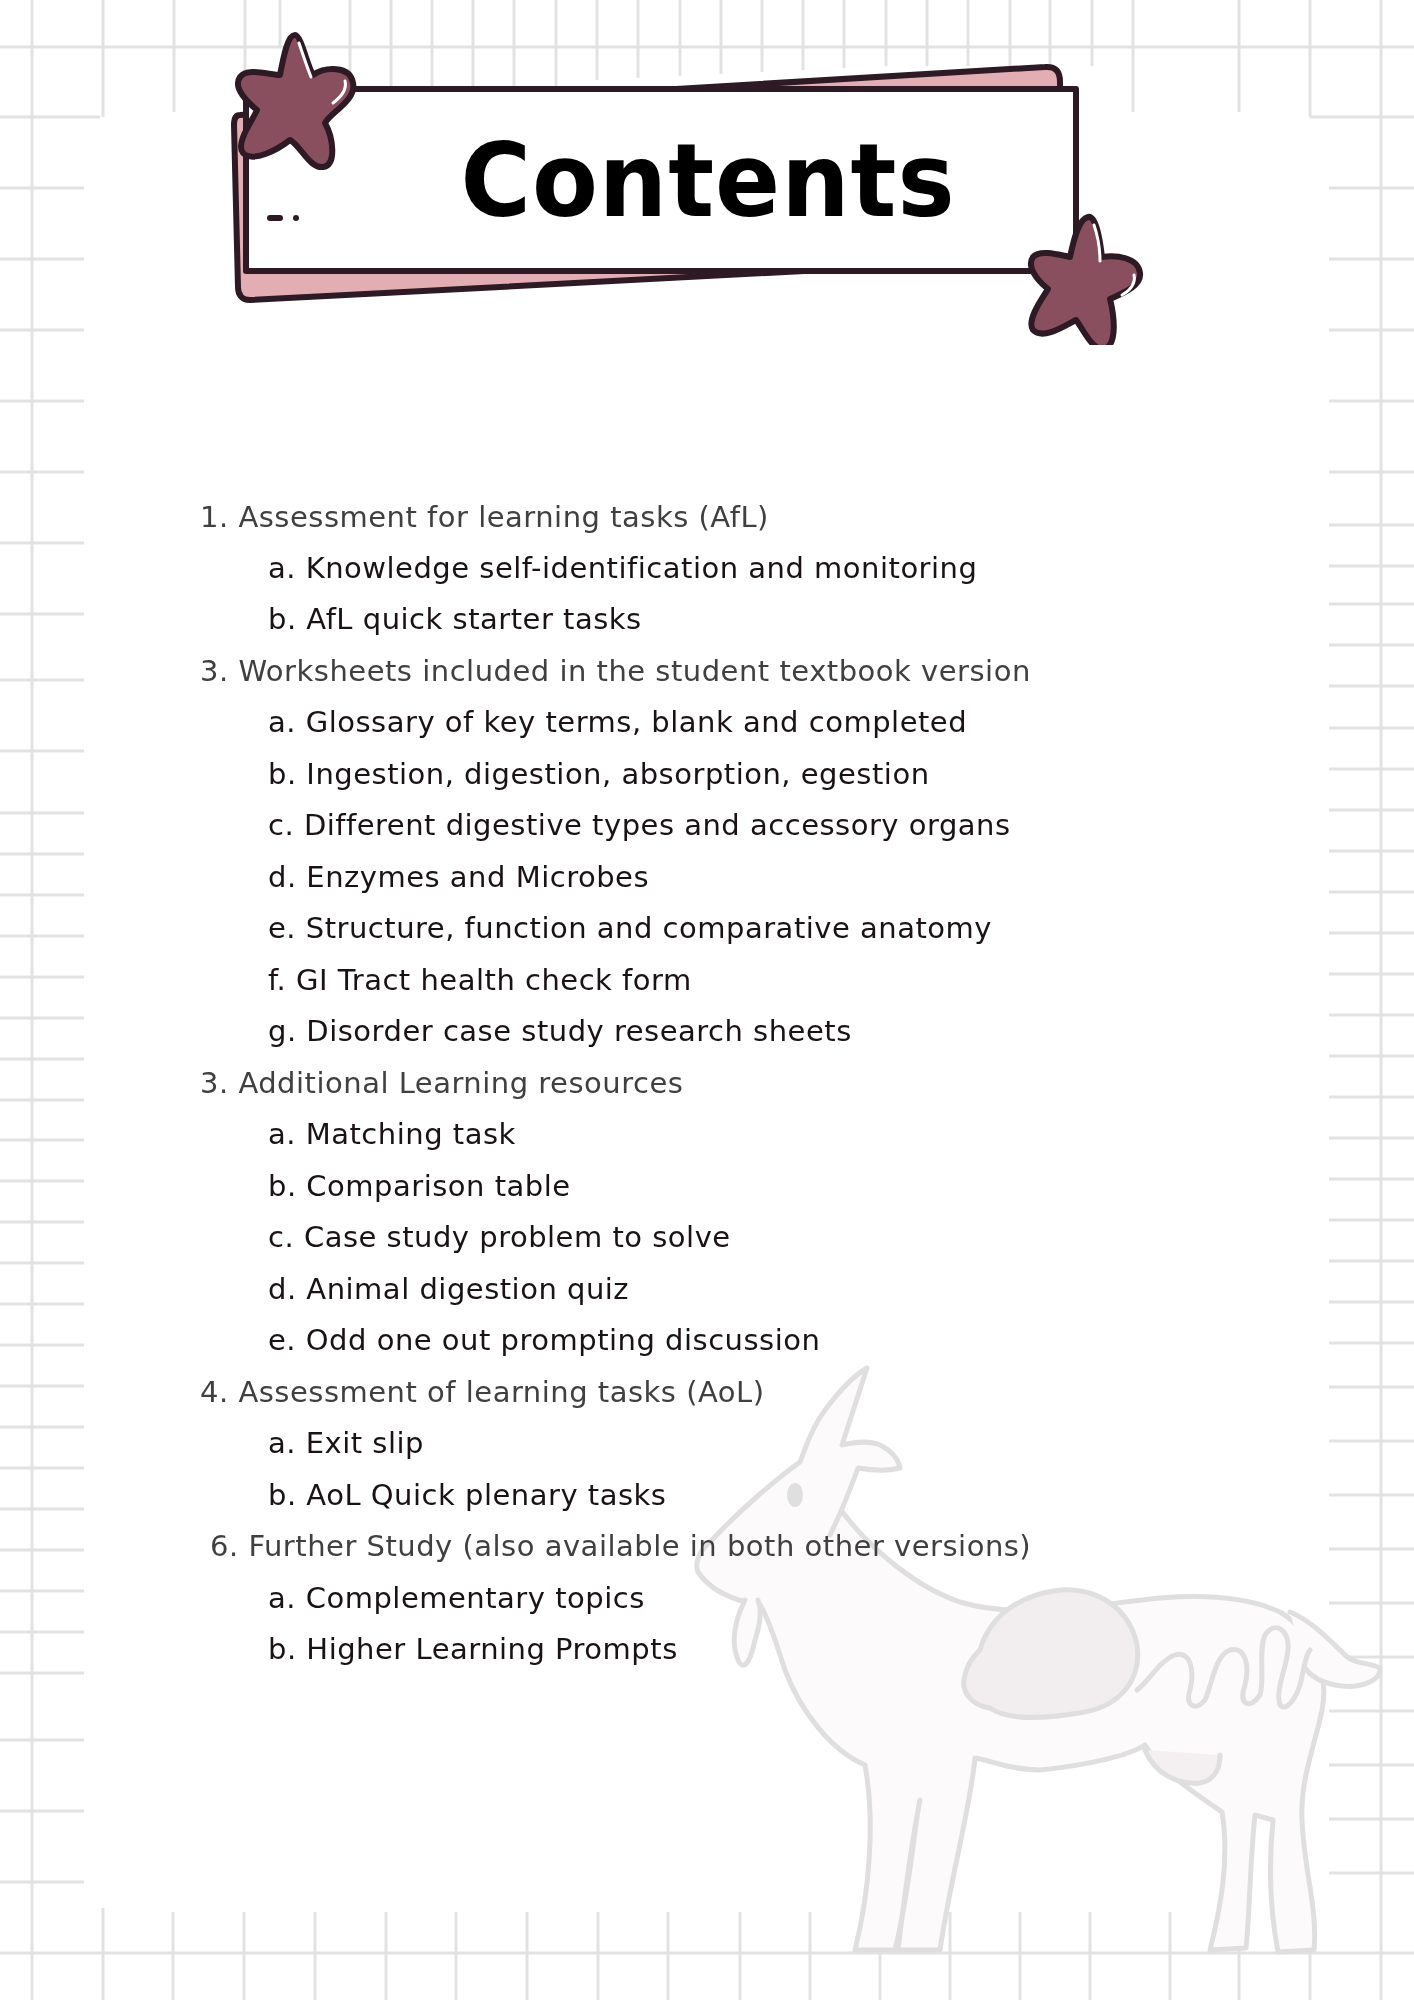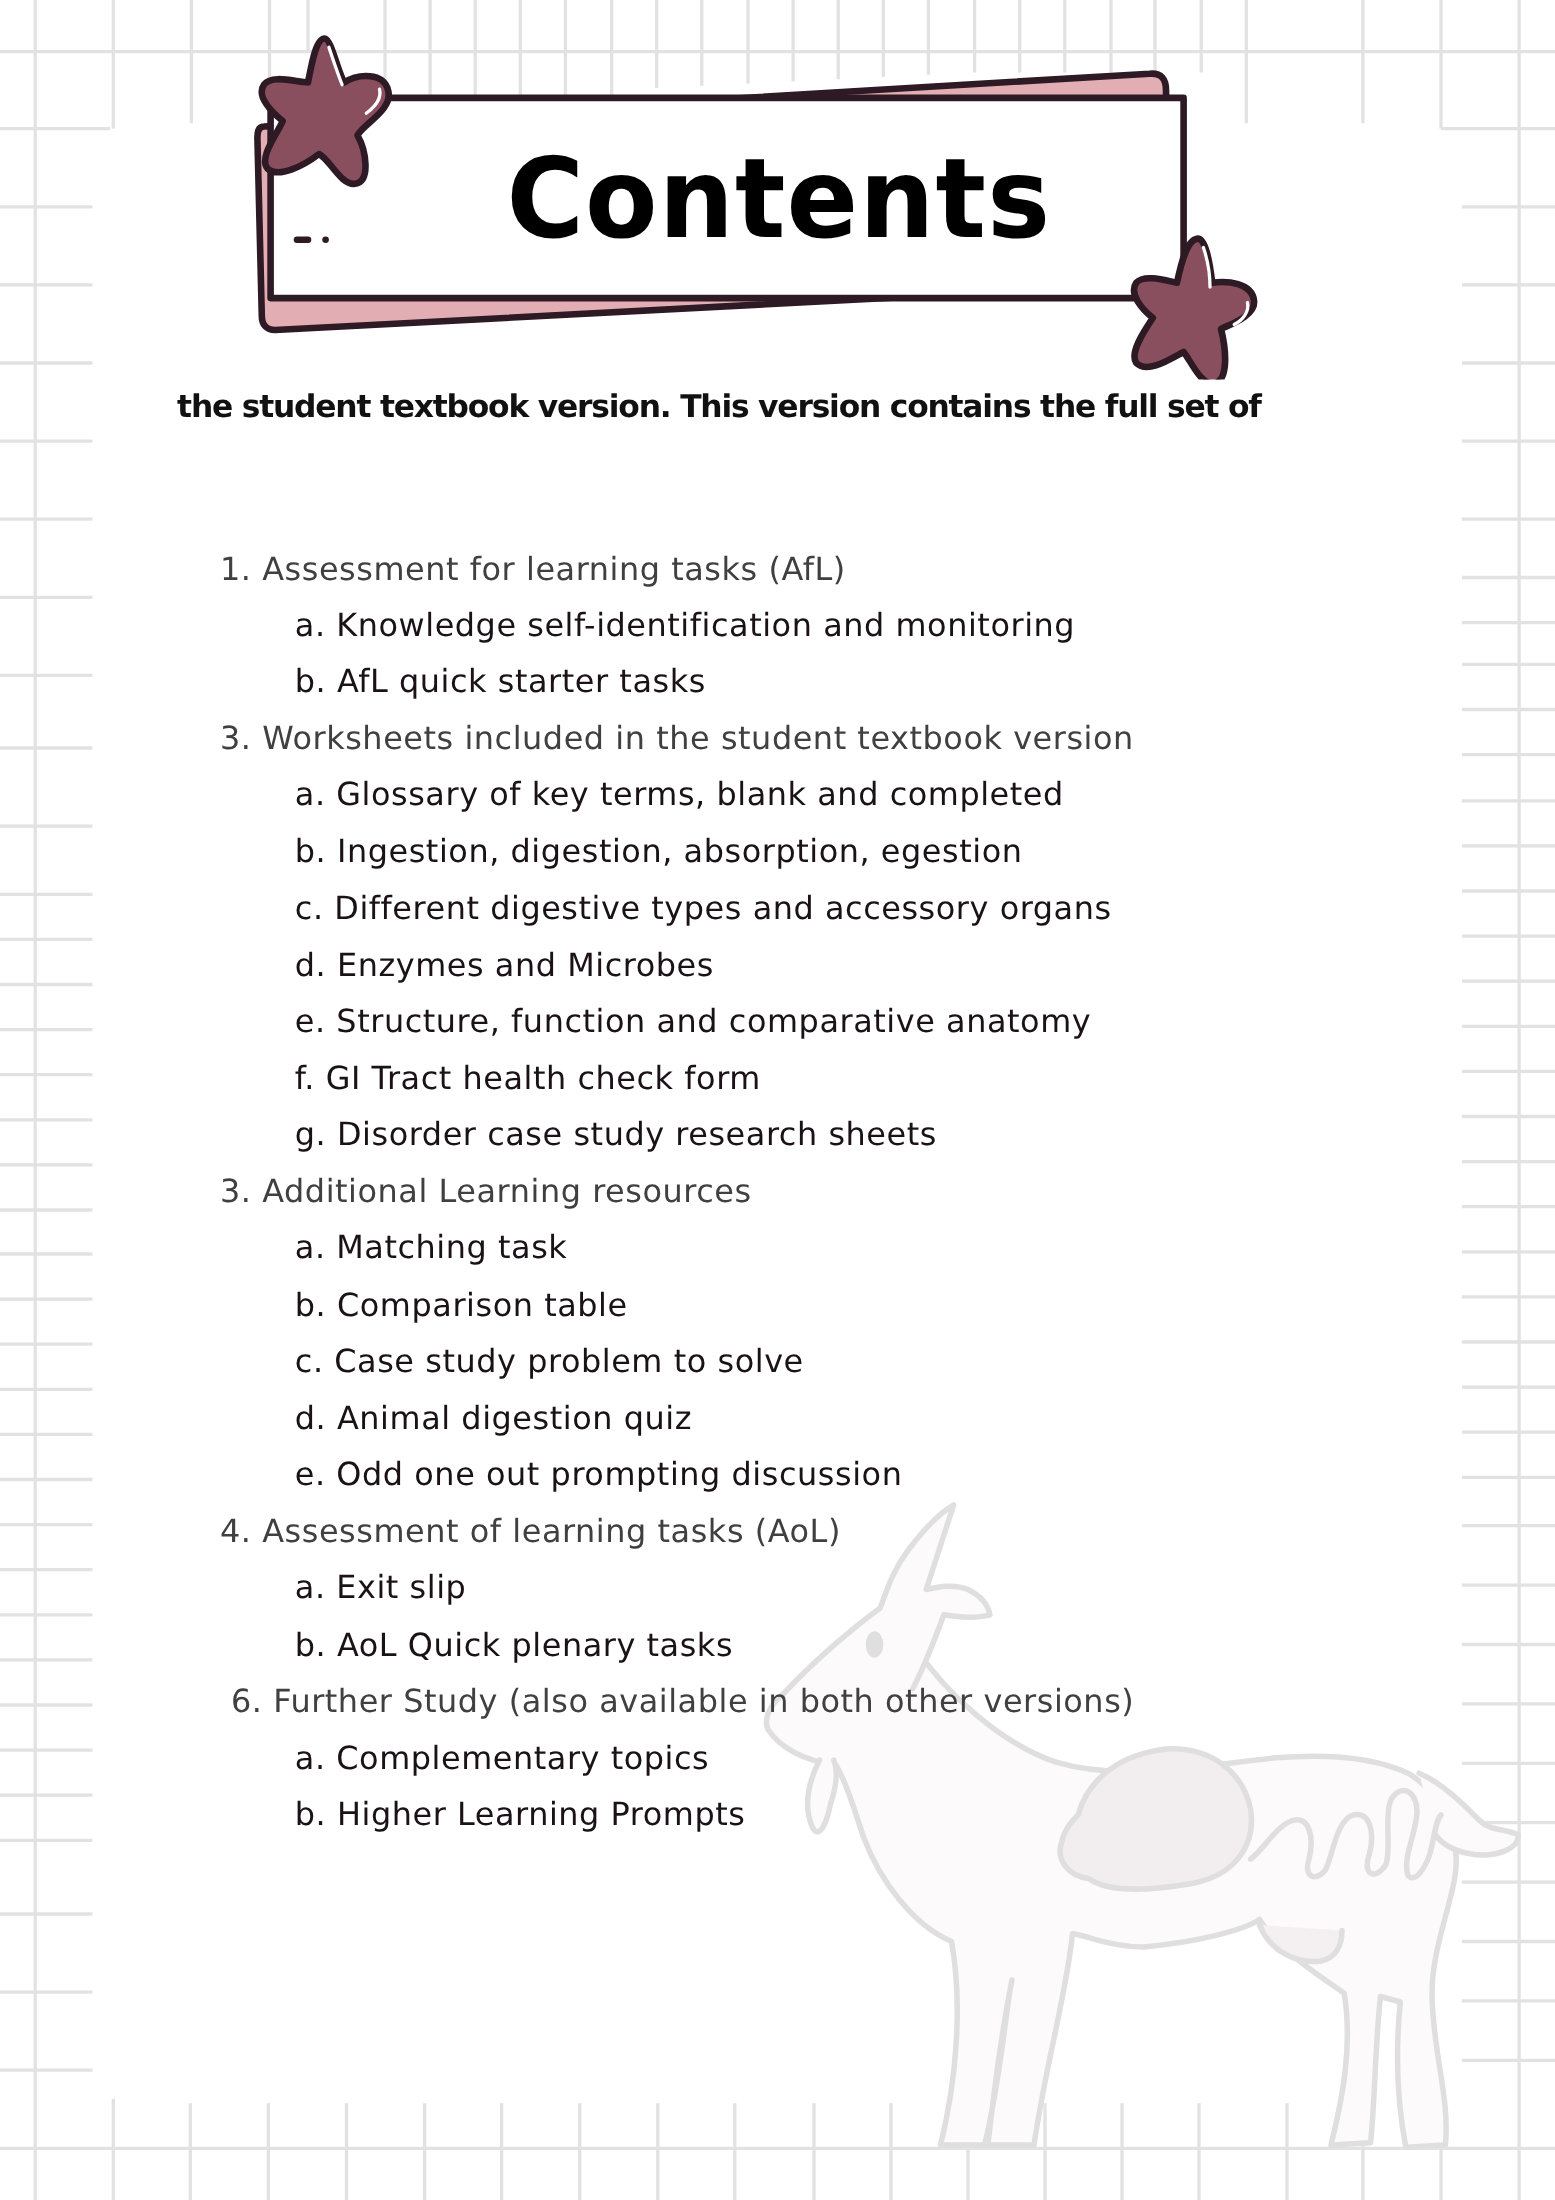--- a/index.html
+++ b/index.html
@@ -202,21 +202,20 @@
     <g transform="translate(858,260)">
       <path d="M0,-68 C8,-70 12,-45 14,-28 C28,-30 50,-28 52,-12 C54,2 30,10 22,14 C26,30 30,60 16,64 C4,66 -6,42 -12,35 C-25,42 -45,55 -55,45 C-62,35 -45,12 -40,4 C-50,-4 -62,-18 -55,-28 C-48,-36 -28,-30 -18,-28 C-15,-42 -10,-66 0,-68 Z" fill="#8a4f5e" stroke="#2e1a24" stroke-width="6" stroke-linejoin="round"></path>
       <path d="M6,-60 C10,-48 12,-36 12,-24" stroke="#ffffff" stroke-width="3" fill="none" stroke-linecap="round"></path>
       <path d="M46,-10 C48,-2 42,6 34,10" stroke="#ffffff" stroke-width="3" fill="none" stroke-linecap="round"></path>
     </g>
   </svg>
   <div class="banner-title">Contents</div>
 </div>
 
 <div class="intro">
-  <div>the student textbook version. This version contains the full set of</div>
 </div>
 
 <div class="toc">
   <div class="toc-line toc-section" style="left:200px; top:500px;">1. Assessment for learning tasks (AfL)</div>
   <div class="toc-line toc-sub" style="left:268px; top:551px;">a. Knowledge self-identification and monitoring</div>
   <div class="toc-line toc-sub" style="left:268px; top:602px;">b. AfL quick starter tasks</div>
 
   <div class="toc-line toc-section" style="left:200px; top:654px;">3. Worksheets included in the student textbook version</div>
   <div class="toc-line toc-sub" style="left:268px; top:705px;">a. Glossary of key terms, blank and completed</div>
   <div class="toc-line toc-sub" style="left:268px; top:757px;">b. Ingestion, digestion, absorption, egestion</div>

